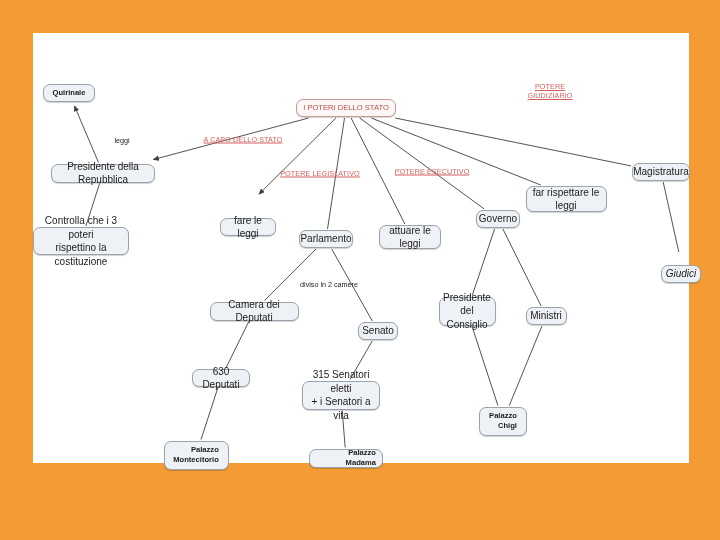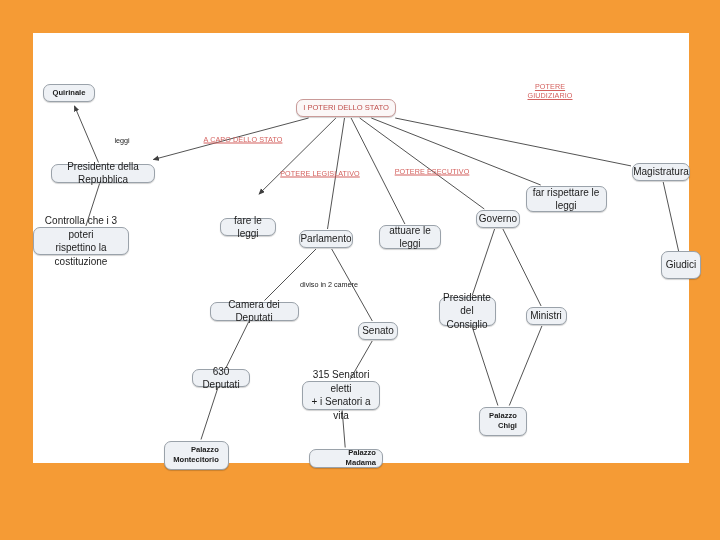--- a/index.html
+++ b/index.html
@@ -129,21 +129,21 @@
         <div class="node bold" style="left: 276px; top: 415.5px; width: 74px; height: 19px;">Palazzo Madama</div>
         <div class="node" style="left: 346px; top: 192px; width: 62px; height: 24px;">attuare le leggi</div>
         <div class="node" style="left: 443px; top: 177px; width: 44px; height: 18px;">Governo</div>
         <div class="node" style="left: 405.5px; top: 263.5px; width: 57px; height: 29px;">Presidente
 del Consiglio</div>
         <div class="node" style="left: 492.5px; top: 274px; width: 41px; height: 18px;">Ministri</div>
         <div class="node bold" style="left: 446px; top: 373.5px; width: 48px; height: 29px;">Palazzo
 Chigi</div>
         <div class="node" style="left: 492.5px; top: 153px; width: 81px; height: 26px;">far rispettare le leggi</div>
         <div class="node" style="left: 599px; top: 130px; width: 58px; height: 18px;">Magistratura</div>
-        <div class="node" style="left: 628px; top: 218px; width: 40px; height: 28px;">Giudici</div>
+        <div class="node" style="left: 628px; top: 232px; width: 40px; height: 18px; font-style: italic;">Giudici</div>
       </div>
     <div id="label-layer">
         <div class="lbl" style="left: 89px; top: 107px; transform: translate(-50%, -50%);">leggi</div>
         <div class="lbl red" style="left: 210px; top: 106px; transform: translate(-50%, -50%);">A CAPO DELLO STATO</div>
         <div class="lbl red" style="left: 287px; top: 140px; transform: translate(-50%, -50%);">POTERE LEGISLATIVO</div>
         <div class="lbl red" style="left: 399px; top: 138px; transform: translate(-50%, -50%);">POTERE ESECUTIVO</div>
         <div class="lbl red" style="left: 517px; top: 58px; transform: translate(-50%, -50%);">POTERE
 GIUDIZIARIO</div>
         <div class="lbl" style="left: 296px; top: 251px; transform: translate(-50%, -50%);">diviso in 2 camere</div>
       </div>

